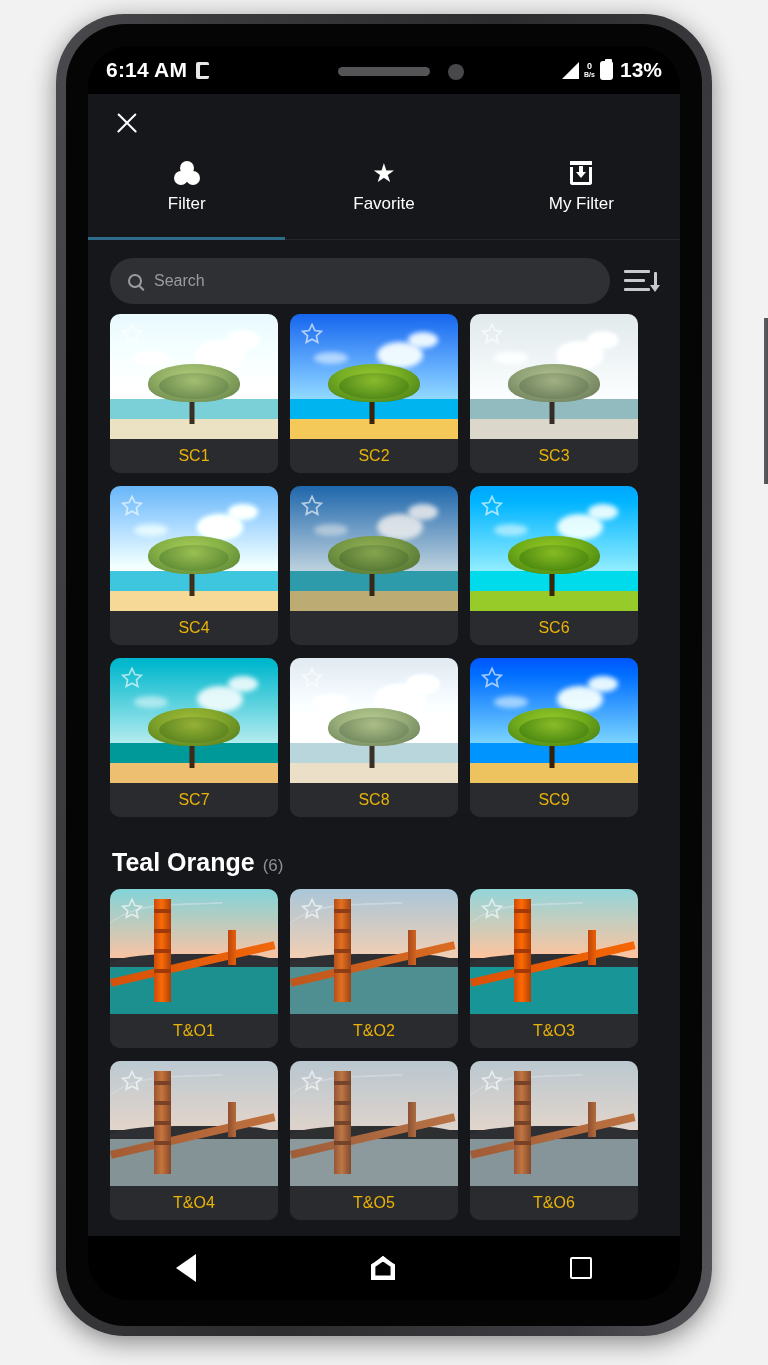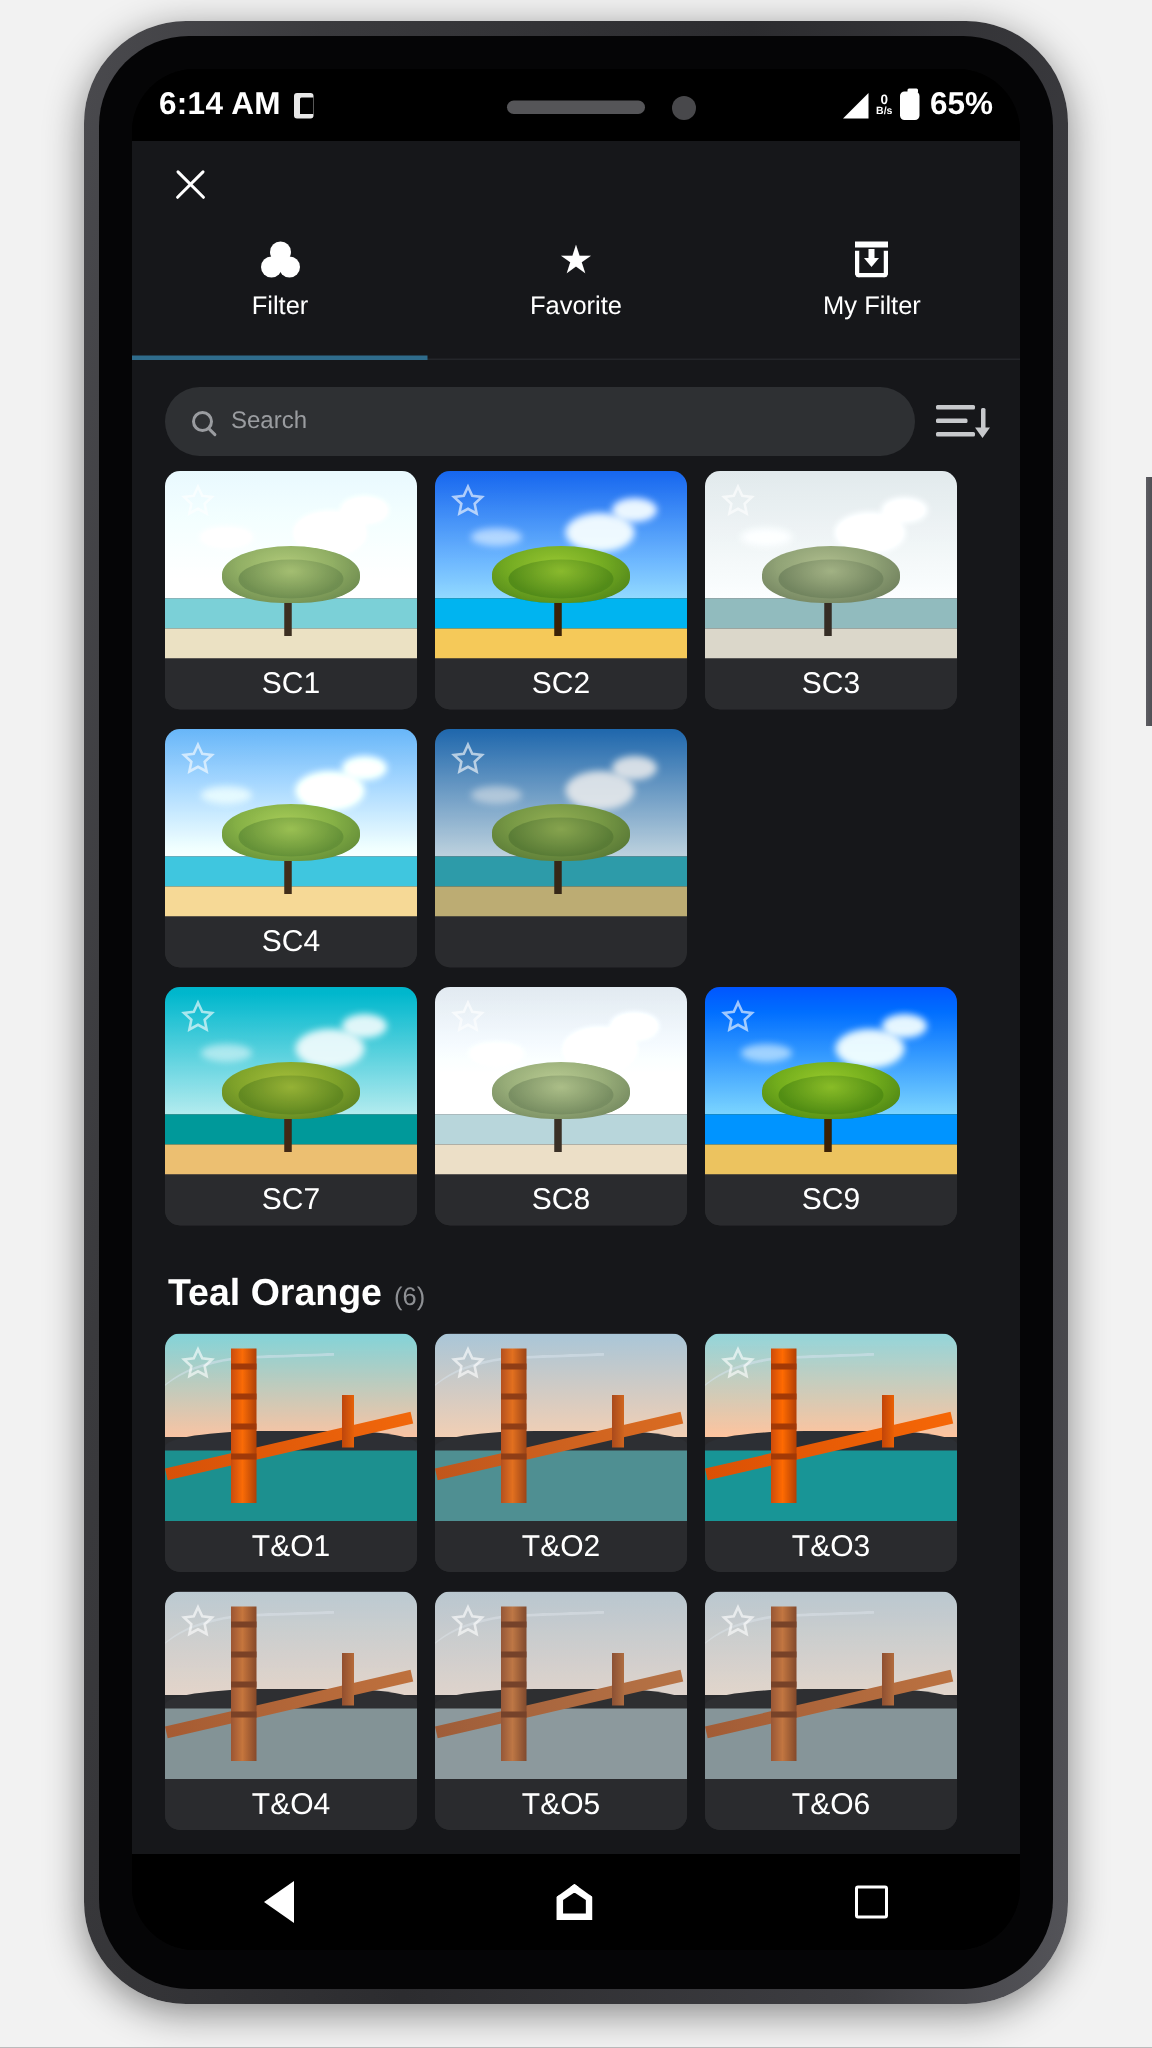--- a/index.html
+++ b/index.html
@@ -142,21 +142,21 @@
 
   
   #scroll-area{ height:952px; overflow:hidden; padding:0 22px; }
   .section-header{ display:flex; align-items:baseline; gap:8px; padding:18px 2px 12px 2px; }
   .section-title{ font-size:25px; color:#fff; font-weight:bold; }
   .section-count{ font-size:17px; color:#8e9094; }
   .grid-row{ display:flex; gap:12px; margin-bottom:13px; }
   .tile{ width:168px; border-radius:10px; overflow:hidden; background:#2a2b2e; cursor:pointer; }
   .thumb{ position:relative; width:168px; height:125px; overflow:hidden; }
   .thumb-label{ height:34px; display:flex; align-items:center; justify-content:center;
-                font-size:20px; color:#ffffff; background:#2a2b2e; }
+                font-size:16px; color:#eab308; background:#2a2b2e; }
   .fav-star{ position:absolute; left:9px; top:7px; width:26px; height:26px; z-index:5;
              opacity:.62; }
 
   
   .sc{ position:absolute; inset:0; }
   .sc .sky{ position:absolute; left:0; top:0; right:0; height:68%; }
   .sc .sea{ position:absolute; left:0; top:68%; right:0; height:16%; }
   .sc .sand{ position:absolute; left:0; top:84%; right:0; bottom:0; }
   .sc .cloud{ position:absolute; background:rgba(255,255,255,.85); border-radius:50%;
               filter:blur(2.5px); }
@@ -223,21 +223,21 @@
           <span id="status-time">6:14 AM</span>
           <span id="notif-icon"></span>
         </div>
         <div id="status-right">
           <span class="signal-tri"></span>
           <span id="data-rate">
             <span class="r1">0</span>
             <span class="r2">B/s</span>
           </span>
           <span class="battery"></span>
-          <span id="battery-pct">65%</span>
+          <span id="battery-pct">13%</span>
         </div>
       </div>
 
       <div id="notch">
         <div id="earpiece"></div>
         <div id="front-camera"></div>
       </div>
 
       <div id="app">
 
@@ -380,20 +380,39 @@
                     <div class="sand" style="background:#cbb978"></div>
                     <div class="trunk"></div>
                     <div class="canopy"></div>
                     <div class="canopy2"></div>
                   </div>
                   <span class="fav-star"><svg viewBox="0 0 24 24" width="26" height="26" fill="none" stroke="#ffffff" stroke-width="1.6">
                       <path d="M12 3.2l2.6 5.6 6 .7-4.5 4.2 1.2 6L12 16.8 6.7 19.7l1.2-6L3.4 9.5l6-.7z"></path>
                     </svg></span>
                 </div>
               </div>
+              <div class="tile">
+                <div class="thumb">
+                  <div class="sc" style="filter:saturate(1.5) contrast(1.05)">
+                    <div class="sky" style="background:linear-gradient(#1b9ad8,#a9e3f3)"></div>
+                    <div class="cloud c1"></div>
+                    <div class="cloud c2"></div>
+                    <div class="cloud c3"></div>
+                    <div class="sea" style="background:#13c4cf"></div>
+                    <div class="sand" style="background:#9fc05a"></div>
+                    <div class="trunk"></div>
+                    <div class="canopy"></div>
+                    <div class="canopy2"></div>
+                  </div>
+                  <span class="fav-star"><svg viewBox="0 0 24 24" width="26" height="26" fill="none" stroke="#ffffff" stroke-width="1.6">
+                      <path d="M12 3.2l2.6 5.6 6 .7-4.5 4.2 1.2 6L12 16.8 6.7 19.7l1.2-6L3.4 9.5l6-.7z"></path>
+                    </svg></span>
+                </div>
+                <div class="thumb-label">SC6</div>
+              </div>
             </div>
             <div class="grid-row">
               <div class="tile">
                 <div class="thumb">
                   <div class="sc" style="filter:saturate(1.3) hue-rotate(-6deg)">
                     <div class="sky" style="background:linear-gradient(#1fa9c9,#bfe8ef)"></div>
                     <div class="cloud c1"></div>
                     <div class="cloud c2"></div>
                     <div class="cloud c3"></div>
                     <div class="sea" style="background:#0f8f9b"></div>

